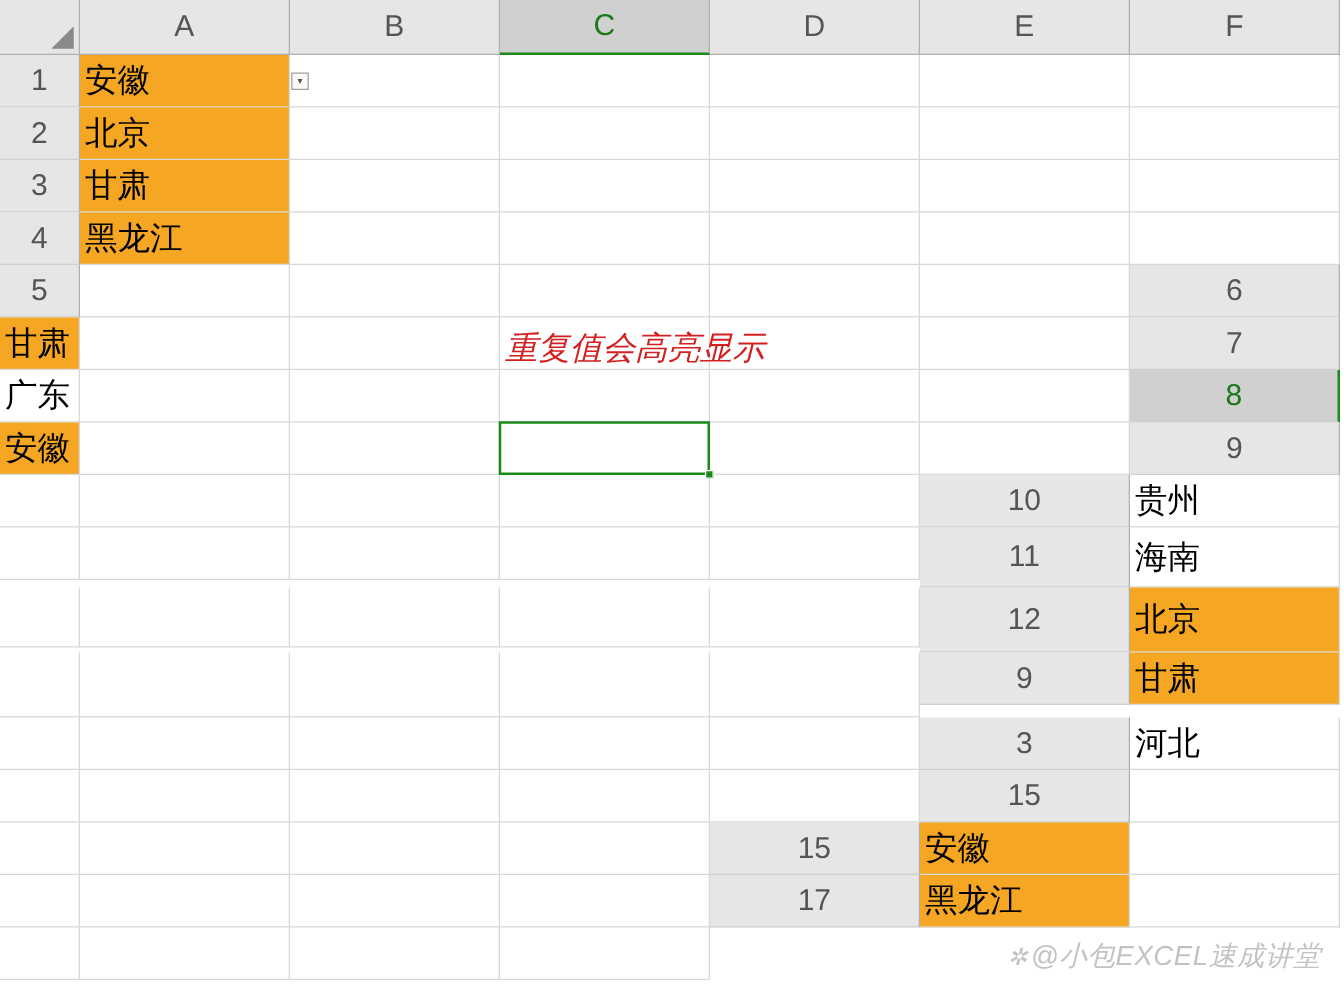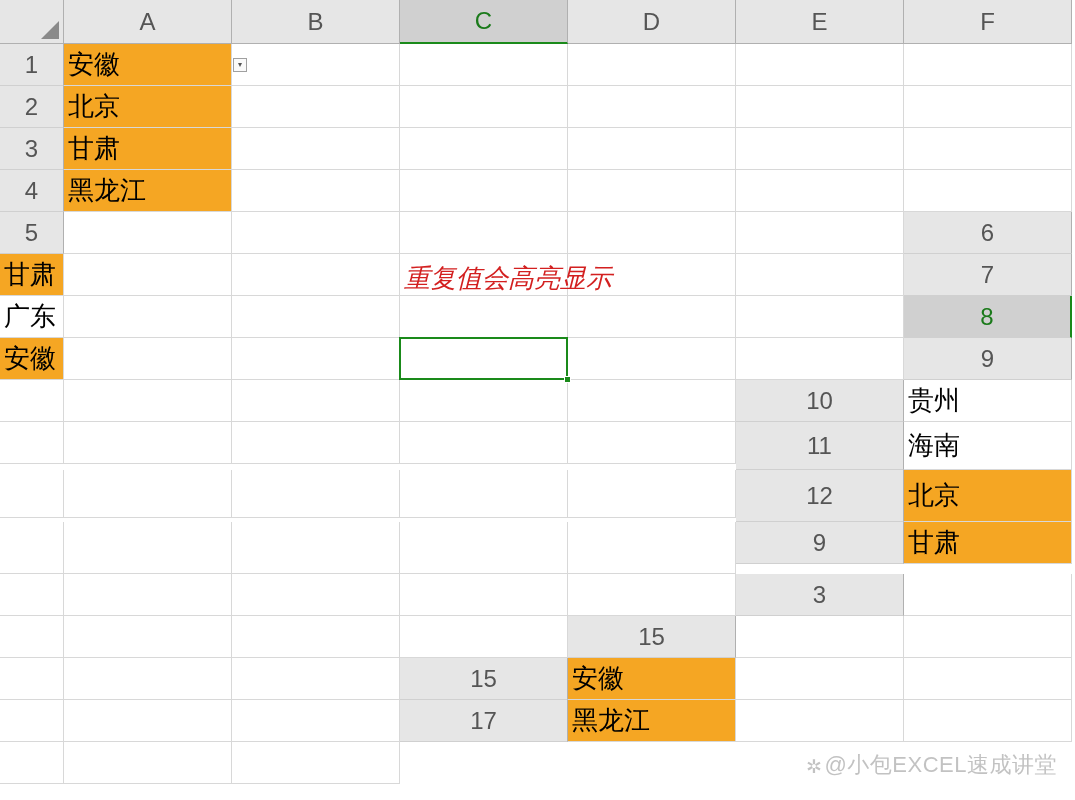--- a/index.html
+++ b/index.html
@@ -132,20 +132,21 @@
       background: #1a8a1a;
       border: 1px solid #fff;
       z-index: 11;
     }
     .watermark {
       position: absolute;
       bottom: 20px;
       right: 18px;
       font-size: 22px;
       color: rgba(128,128,128,0.48);
+      font-style: italic;
       letter-spacing: 0.5px;
       pointer-events: none;
     }
     .wm-icon {
       display: inline-block;
       font-size: 19px;
       vertical-align: middle;
       margin-right: 2px;
     }
     .note-overflow {
@@ -288,20 +289,23 @@
   <div class="cell highlighted">
       <span>甘肃</span>
     </div>
   <div class="cell"></div>
   <div class="cell"></div>
   <div class="cell"></div>
   <div class="cell"></div>
   <div class="cell"></div>
 
   <div class="row-header">3</div>
+  <div class="cell">
+      <span>河北</span>
+    </div>
   <div class="cell"></div>
   <div class="cell"></div>
   <div class="cell"></div>
   <div class="cell"></div>
   <div class="cell"></div>
 
   <div class="row-header">15</div>
   <div class="cell"></div>
   <div class="cell"></div>
   <div class="cell"></div>

